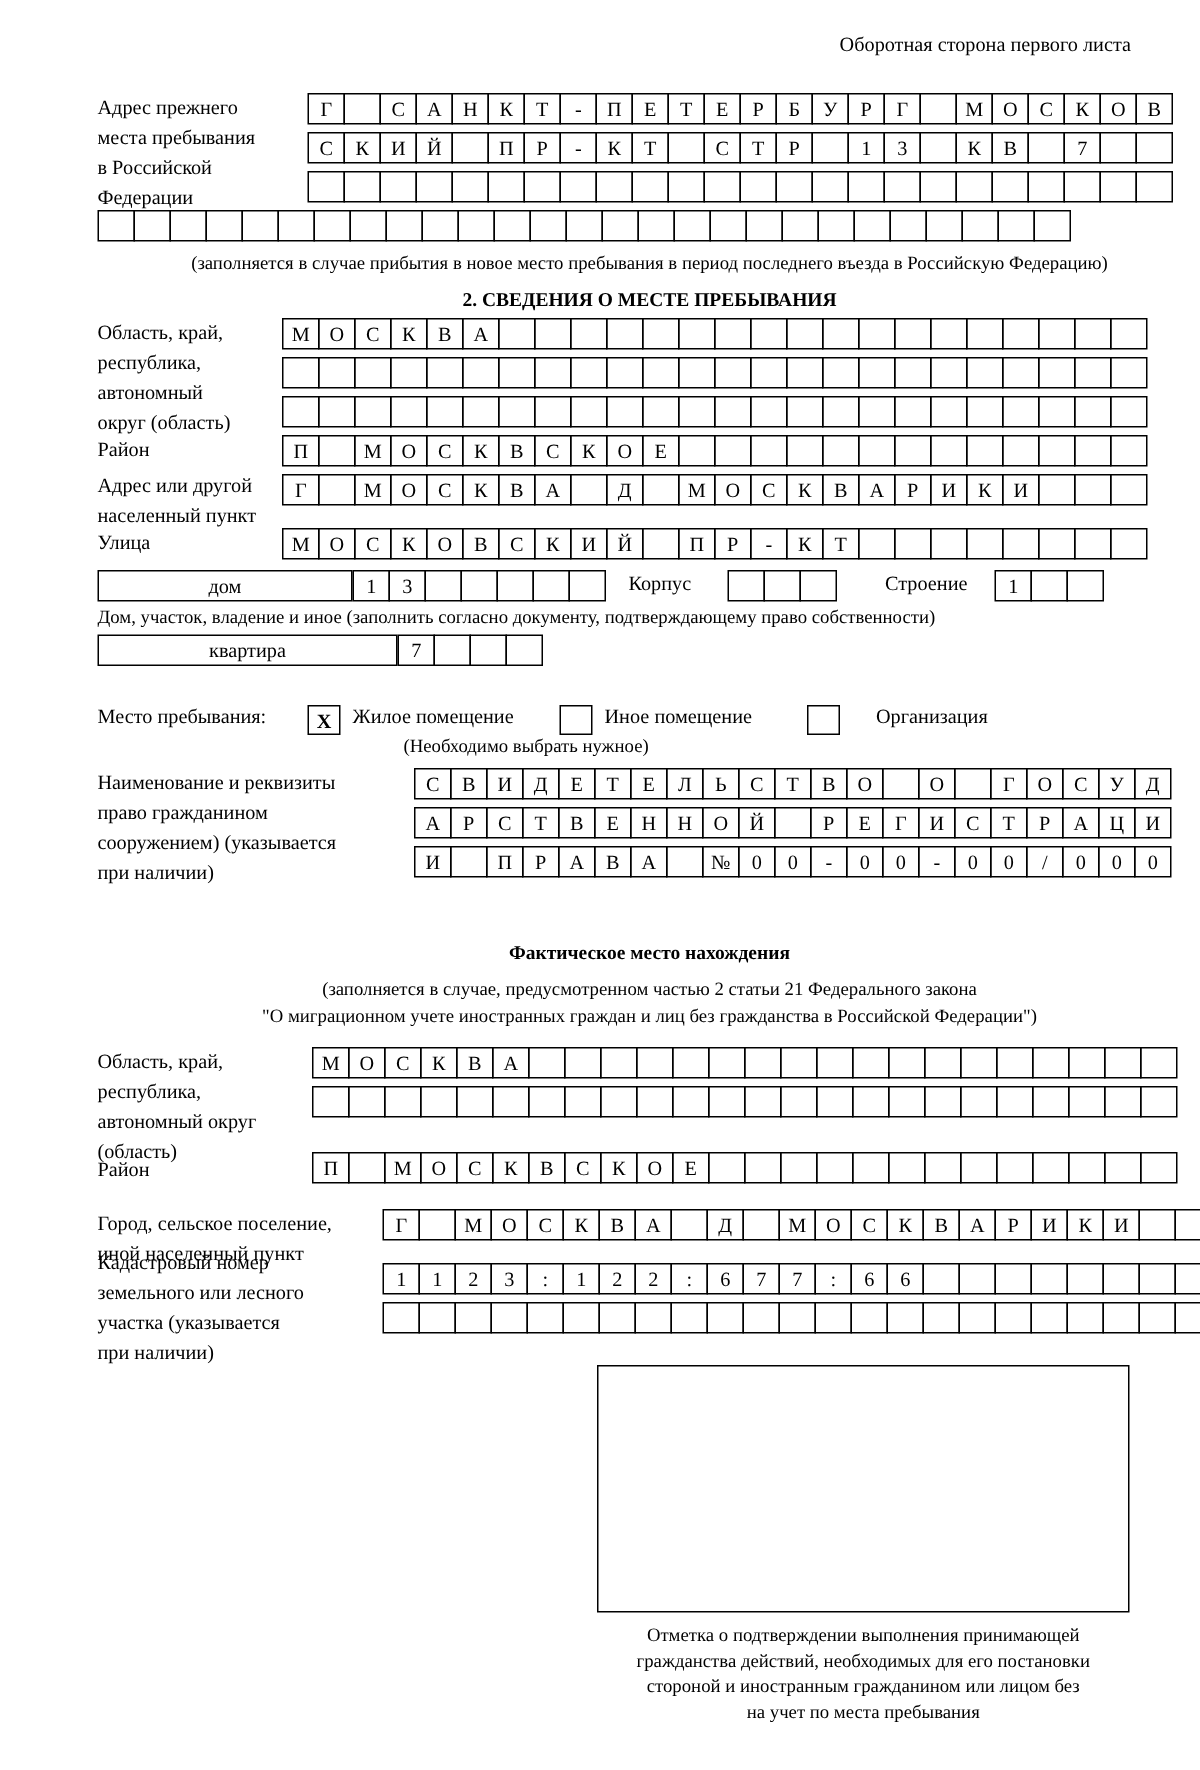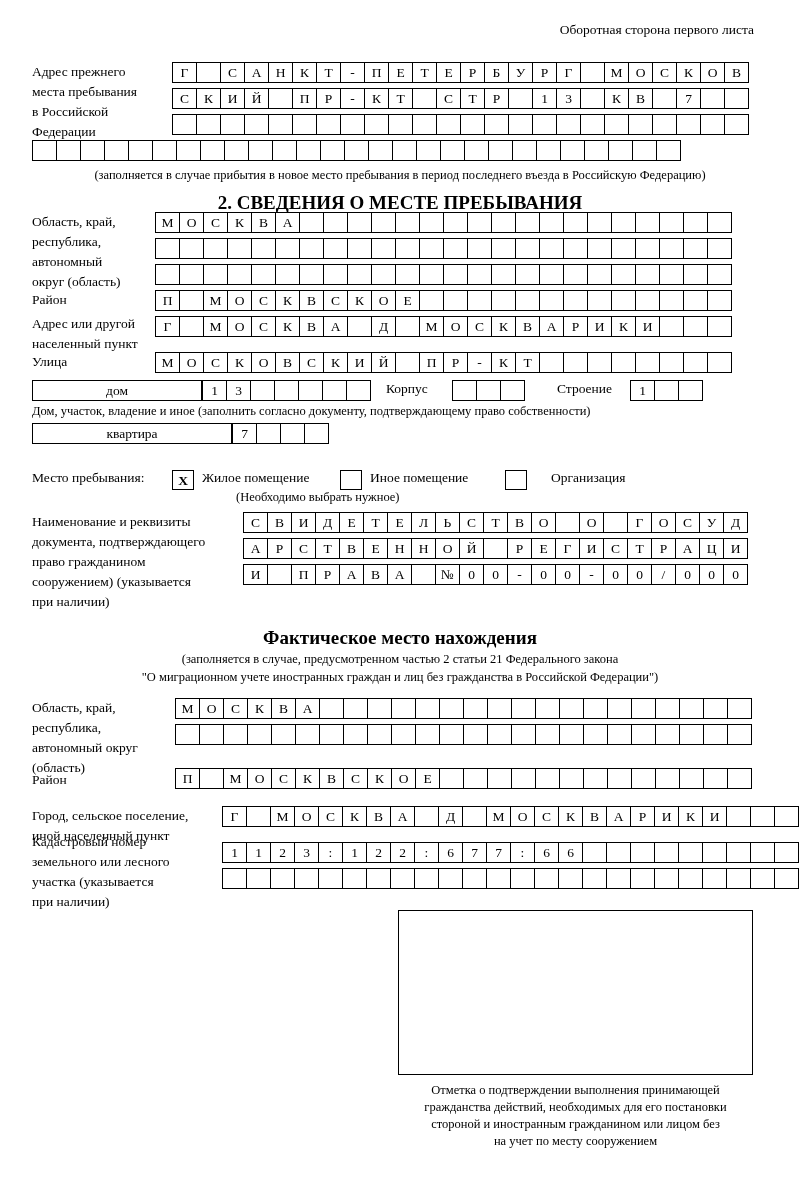--- a/index.html
+++ b/index.html
@@ -25,33 +25,33 @@
   .cell{
     width:25px;height:21px;
     border:1px solid #000;
     margin-right:-1px;
     box-sizing:border-box;
     font-size:13.5px;
     line-height:19px;
     text-align:center;
     font-family:"Liberation Serif", serif;
   }
-  .row{position:absolute;}
+  .row{position:absolute;margin-left:33px;}
 
   .boxline{
     border:1px solid #000;
     box-sizing:border-box;
     height:21px;
     font-size:13.5px;
     line-height:19px;
     text-align:center;
   }
 
   .section-title{
-    font-size:19px;font-weight:bold;text-align:center;
+    font-size:13px;font-weight:bold;text-align:center;
   }
 
   .note{font-size:12.5px;text-align:center;}
 
   .bigbox{
     position:absolute;
     border:1px solid #000;
     box-sizing:border-box;
   }
   .caption{
@@ -397,21 +397,20 @@
   <div class="row boxline tick" style="left:172px;top:470px;width:22px;height:20px;">X</div>
   <div class="row lbl" style="left:202px;top:468px;">Жилое помещение</div>
   <div class="row boxline" style="left:340px;top:470px;width:22px;height:20px;"></div>
   <div class="row lbl" style="left:370px;top:468px;">Иное помещение</div>
   <div class="row boxline" style="left:505px;top:470px;width:22px;height:20px;"></div>
   <div class="row lbl" style="left:551px;top:468px;">Организация</div>
   <div class="row lbl-sm" style="left:236px;top:488px;">(Необходимо выбрать нужное)</div>
 
   <div class="row" style="left:32px;top:512px;width:215px;">
     <div class="lbl">Наименование и реквизиты</div>
-    <div class="lbl">документа, подтверждающего</div>
     <div class="lbl">право гражданином</div>
     <div class="lbl">сооружением) (указывается</div>
     <div class="lbl">при наличии)</div>
   </div>
   <div class="row cells" id="s2-doc-0" style="left:243px;top:512px;">
       <div class="cell">С</div>
       <div class="cell">В</div>
       <div class="cell">И</div>
       <div class="cell">Д</div>
       <div class="cell">Е</div>
@@ -658,16 +657,16 @@
       <div class="cell"></div>
       <div class="cell"></div>
       <div class="cell"></div>
     </div>
 
   <div class="bigbox" style="left:398px;top:910px;width:355px;height:165px;"></div>
   <div class="caption" style="left:388px;top:1082px;width:375px;">
     <div>Отметка о подтверждении выполнения принимающей</div>
     <div>гражданства действий, необходимых для его постановки</div>
     <div>стороной и иностранным гражданином или лицом без</div>
-    <div>на учет по месту сооружением</div>
+    <div>на учет по места пребывания</div>
   </div>
 
 </div>
 
 </body></html>

